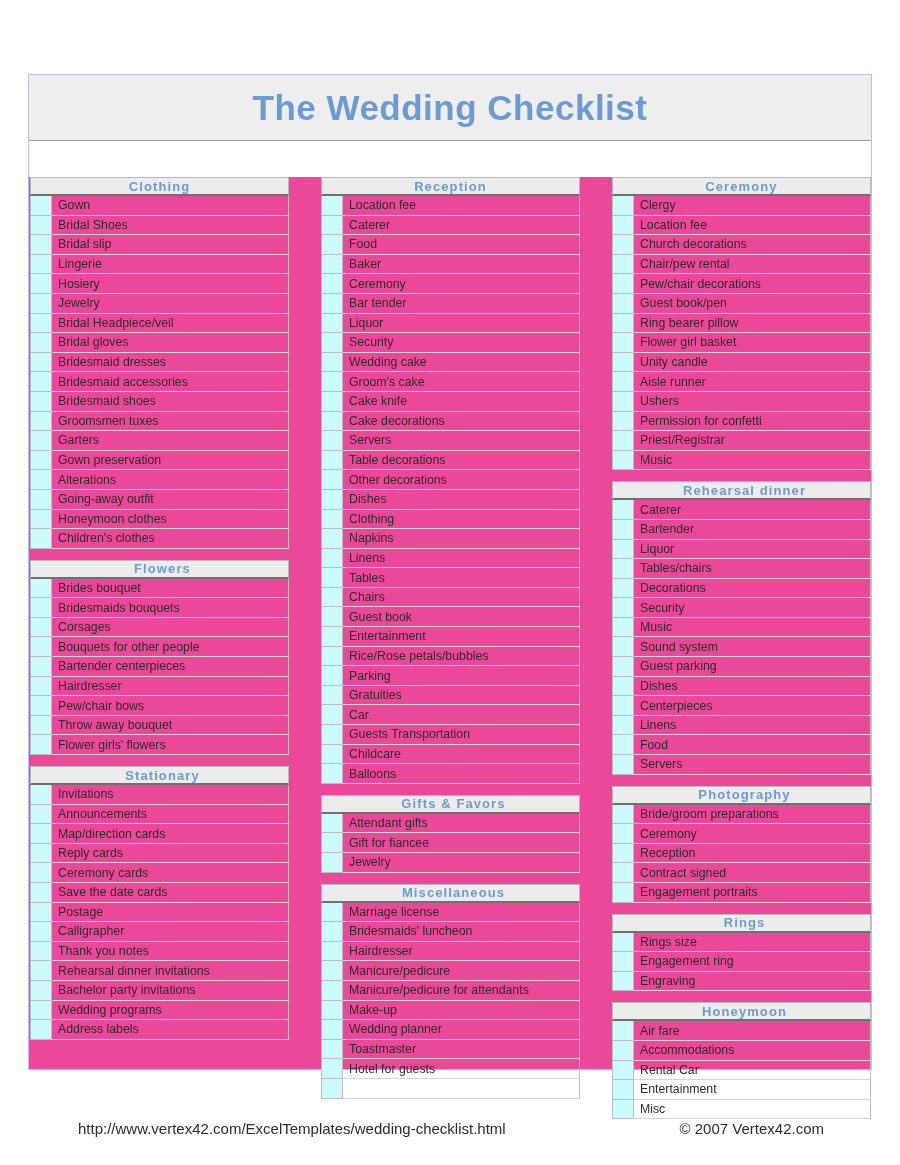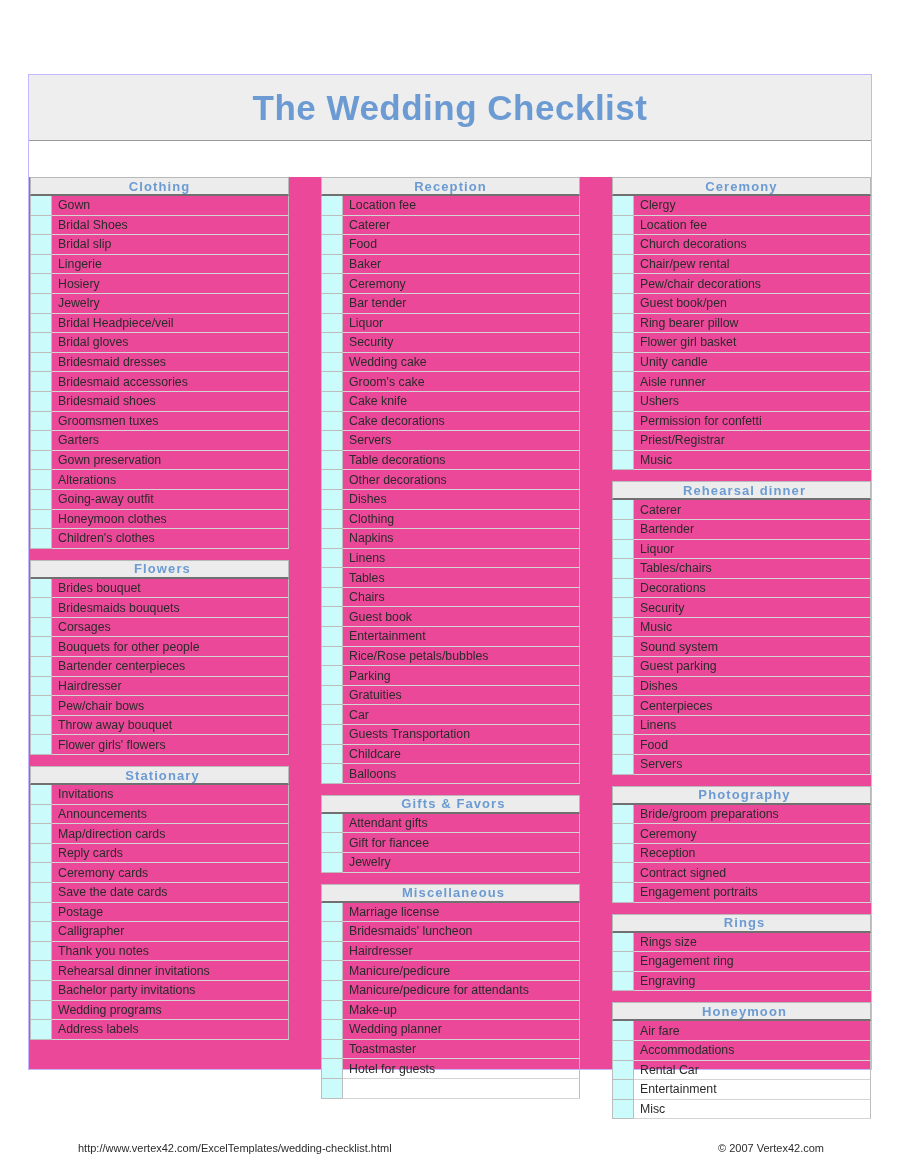--- a/index.html
+++ b/index.html
@@ -127,23 +127,22 @@
   
   #footer {
     position: absolute;
     left: 28px;
     top: 1118px;
     width: 844px;
     height: 20px;
     display: flex;
     align-items: center;
     justify-content: space-between;
-    font-size: 11px;
+    font-size: 15px;
     color: #2b2b2b;
-    margin-top: 20px;
   }
   #footer-url { padding-left: 50px; }
   #footer-copy { padding-right: 48px; }
 </style>
 </head>
 <body>
 
 <div id="page">
 
   <div id="sheet">

